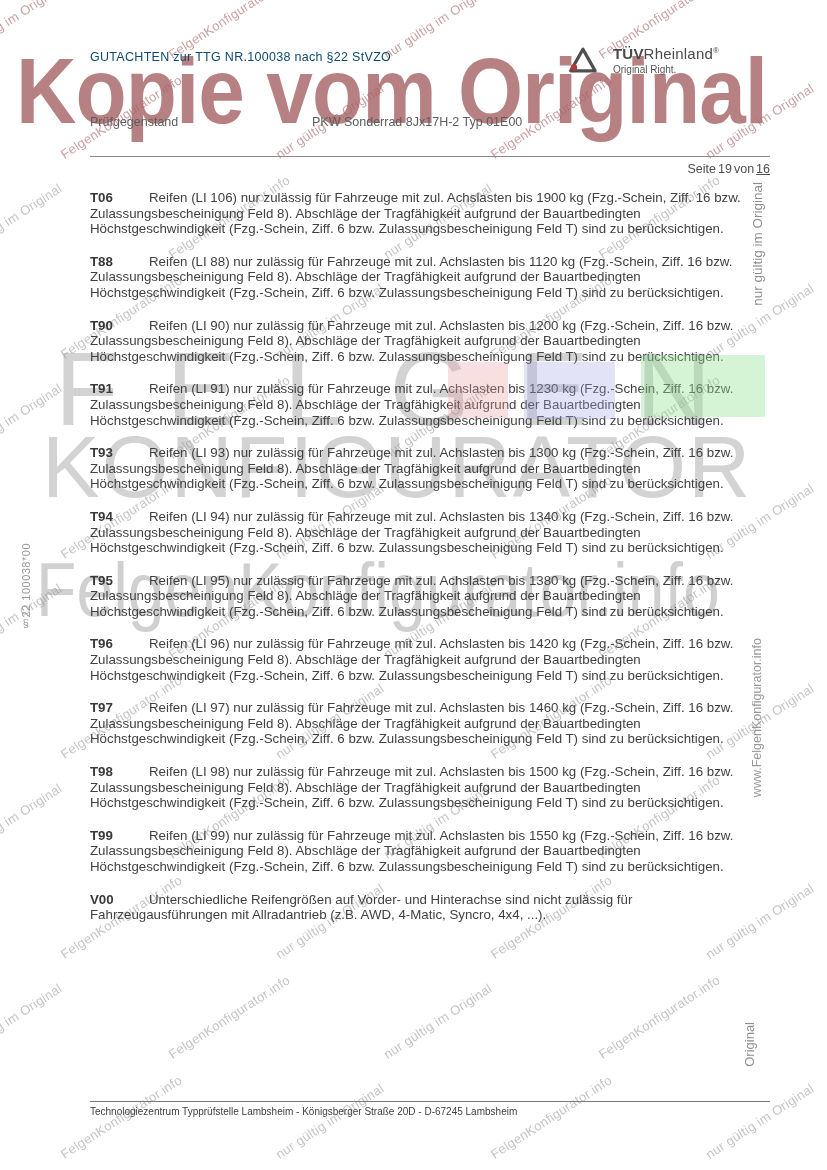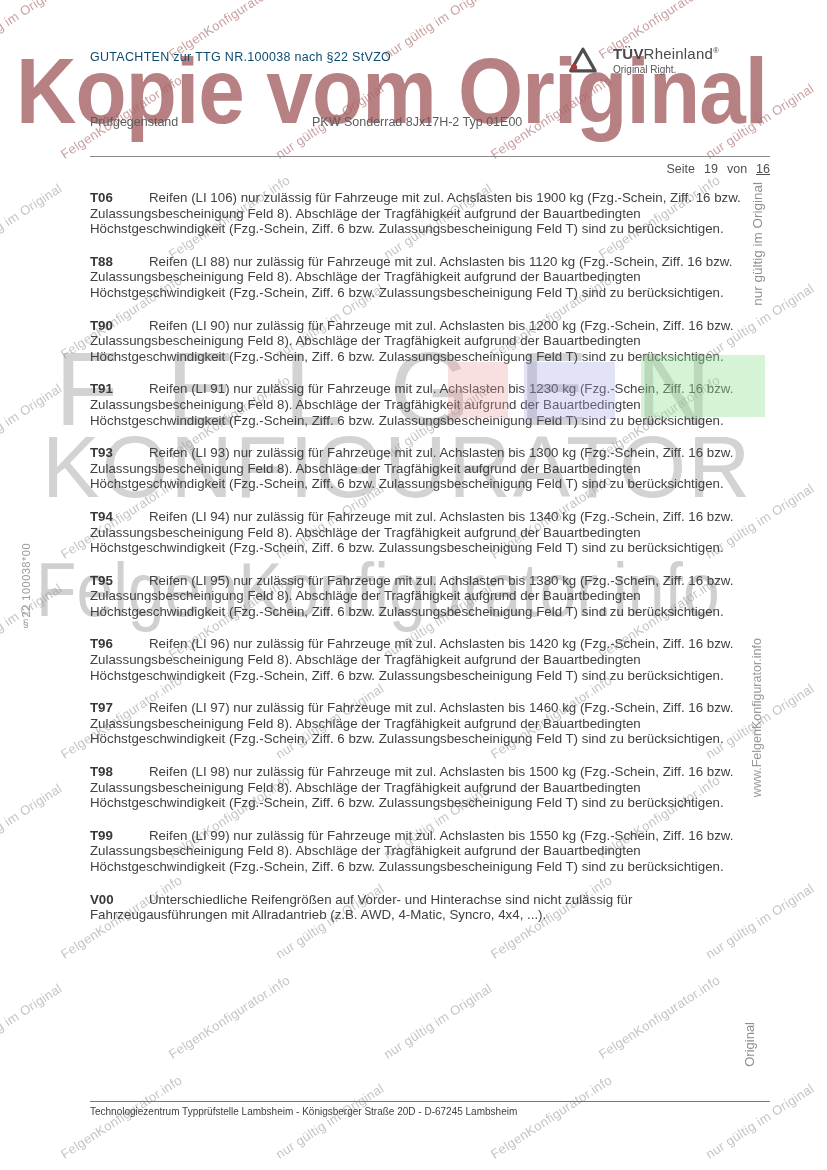--- a/index.html
+++ b/index.html
@@ -26,21 +26,21 @@
   
   .content{position:absolute;inset:0;z-index:1;}
   .hdr-line1{position:absolute;left:90px;top:50px;font-size:12.5px;color:#0c4a6e;letter-spacing:.3px;}
   .hdr-line2{position:absolute;left:90px;top:84px;font-size:13px;font-weight:bold;color:#4f4f4f;}
   .hdr-row{position:absolute;left:90px;width:682px;font-size:12.5px;color:#5c5c5c;}
   .hdr-row.r1{top:115px;}
   .hdr-row.r2{top:130px;}
   .hdr-value{position:absolute;left:200px;white-space:nowrap;margin-left:22px;}
   .hdr-rule{position:absolute;left:90px;top:156px;width:680px;border-top:1px solid #8a8a8a;}
   .page-indicator{position:absolute;top:162px;right:57px;font-size:12.5px;color:#4f4f4f;}
-  .page-indicator span{margin-left:9px;}
+  .page-indicator span{margin-left:2px;}
   .page-indicator .u{text-decoration:underline;}
   .logo{position:absolute;left:566px;top:46px;display:flex;align-items:flex-start;gap:15px;}
   .logo-text{line-height:1.1;}
   .logo-brand{font-size:15px;color:#4a4a4a;letter-spacing:.2px;}
   .logo-brand b{font-weight:bold;}
   .logo-brand sup{font-size:8px;}
   .logo-tagline{font-size:10px;color:#565656;margin-top:1px;}
   .items{position:absolute;left:90px;top:190px;width:683px;font-size:13.3px;line-height:15.6px;color:#414141;}
   .item{margin-bottom:17px;}
   .item-code{display:inline-block;width:59px;font-weight:bold;color:#383838;}

